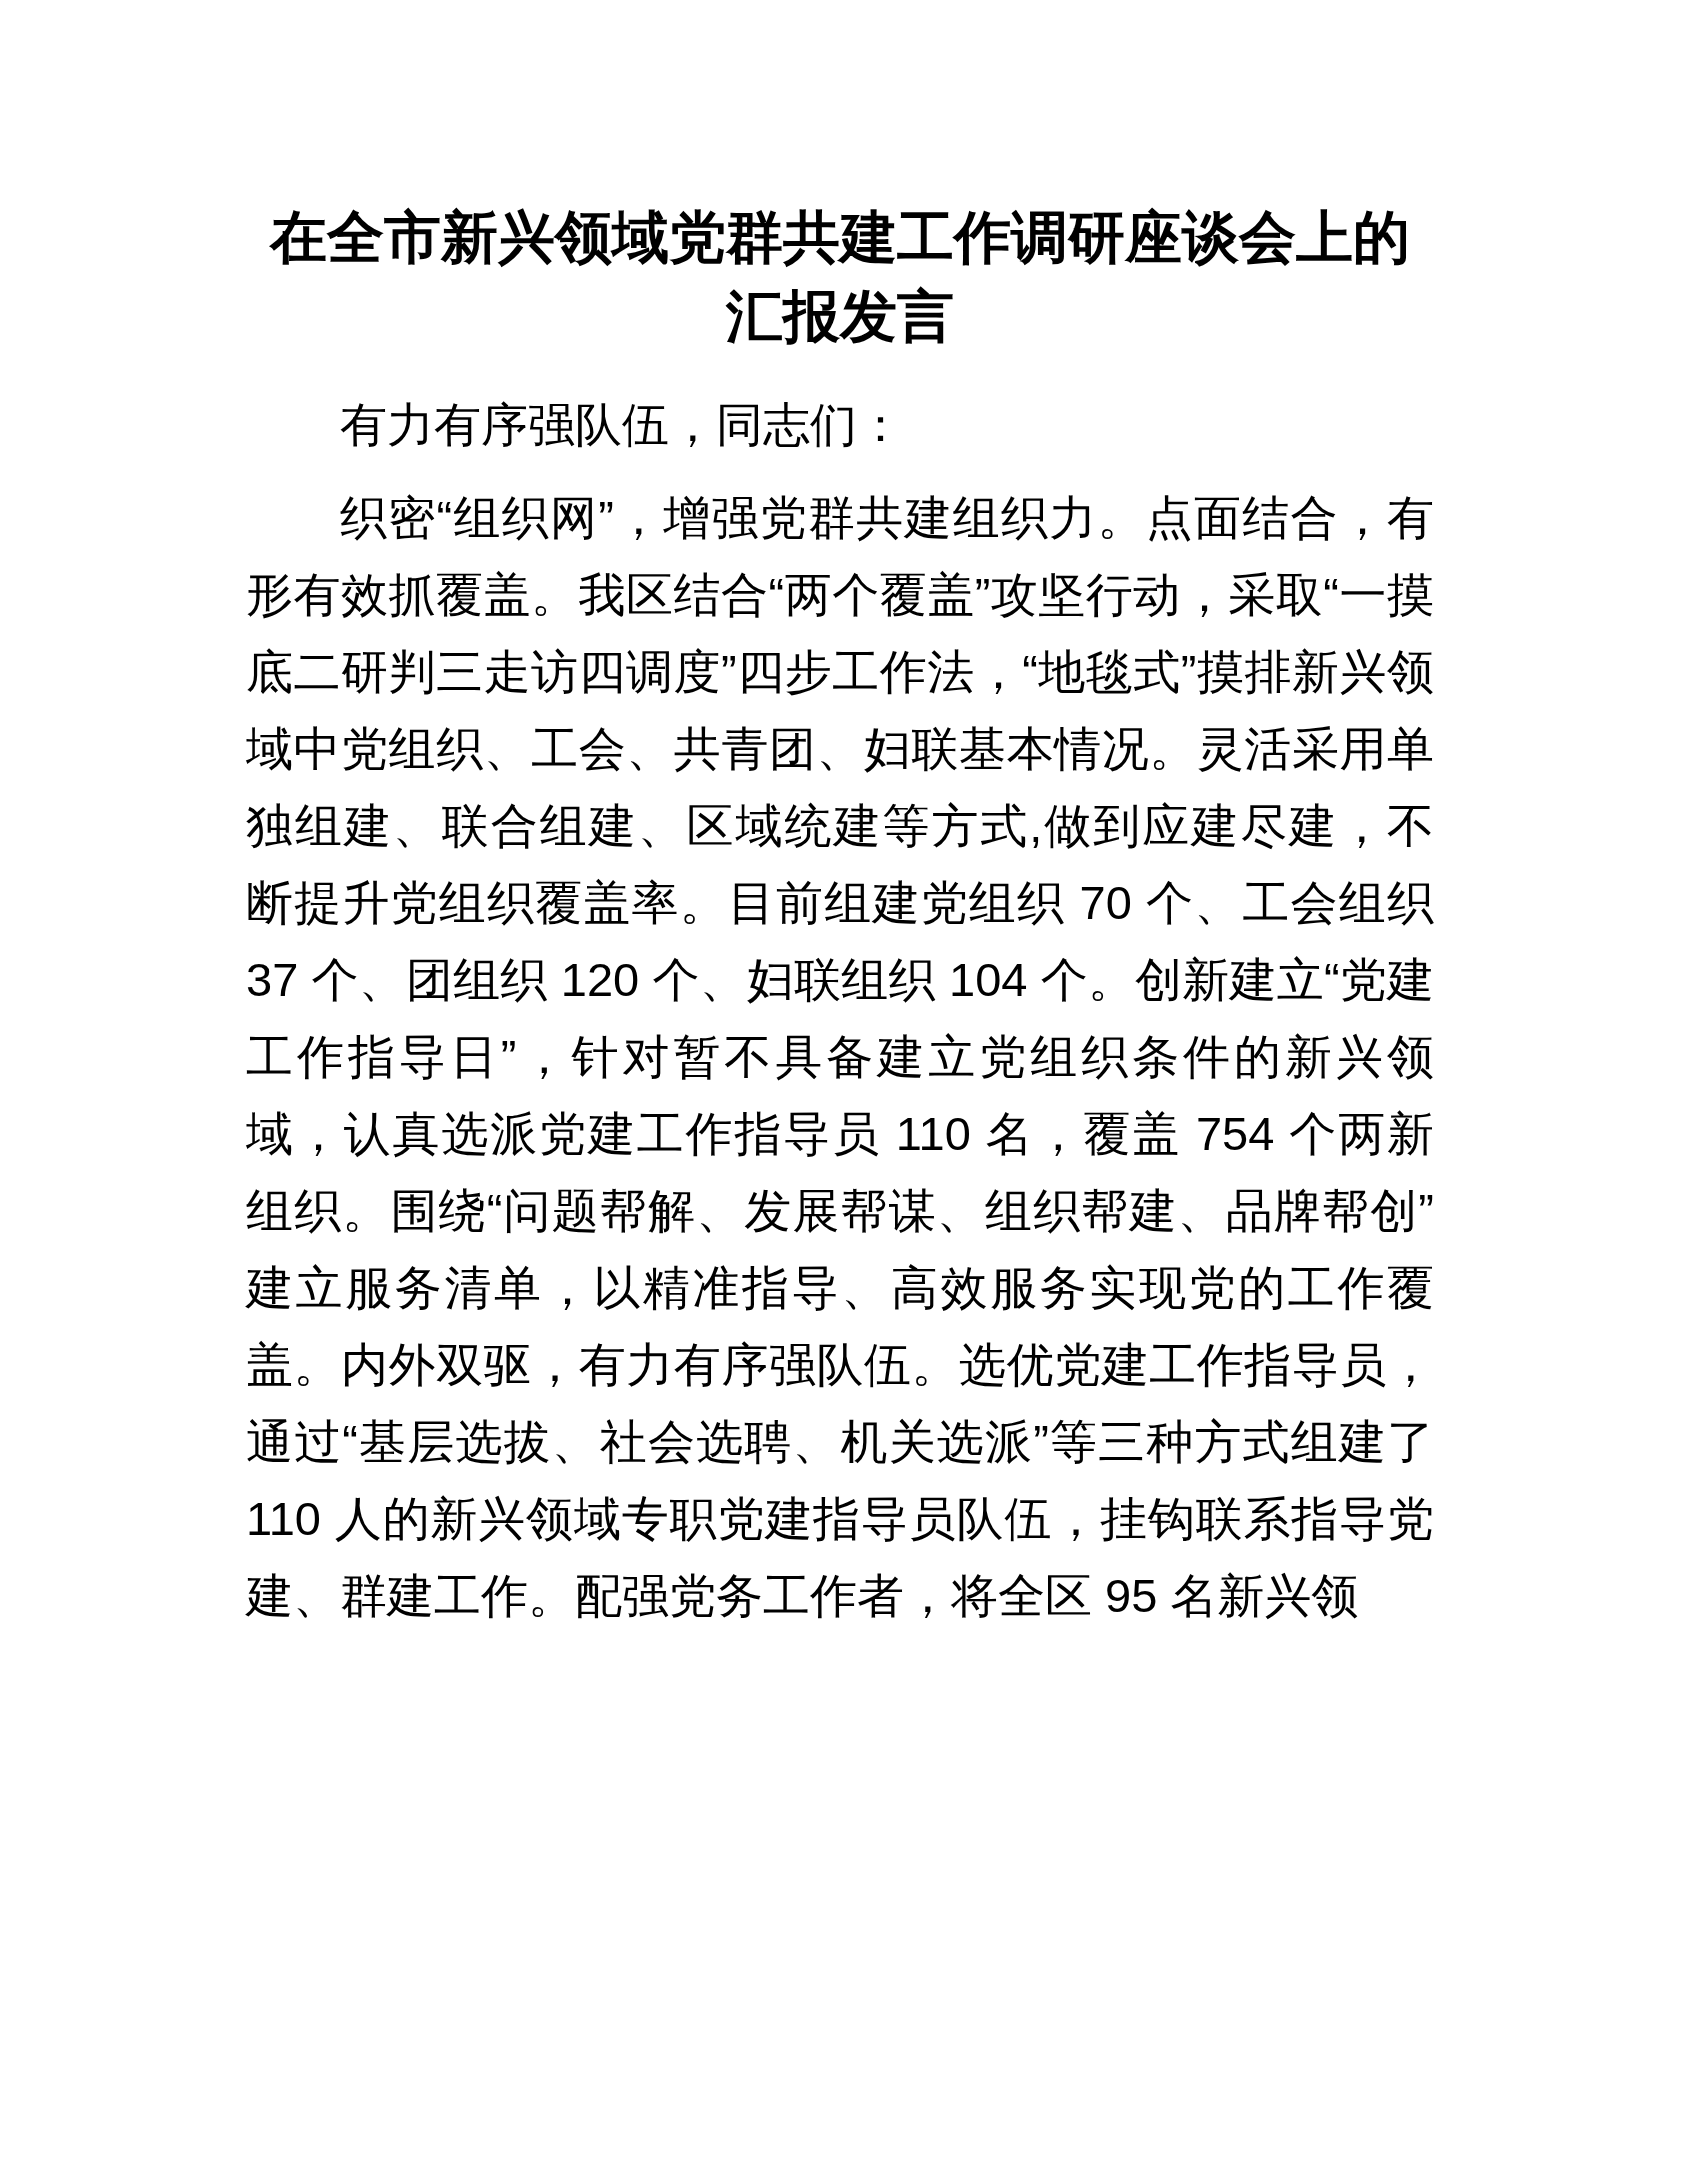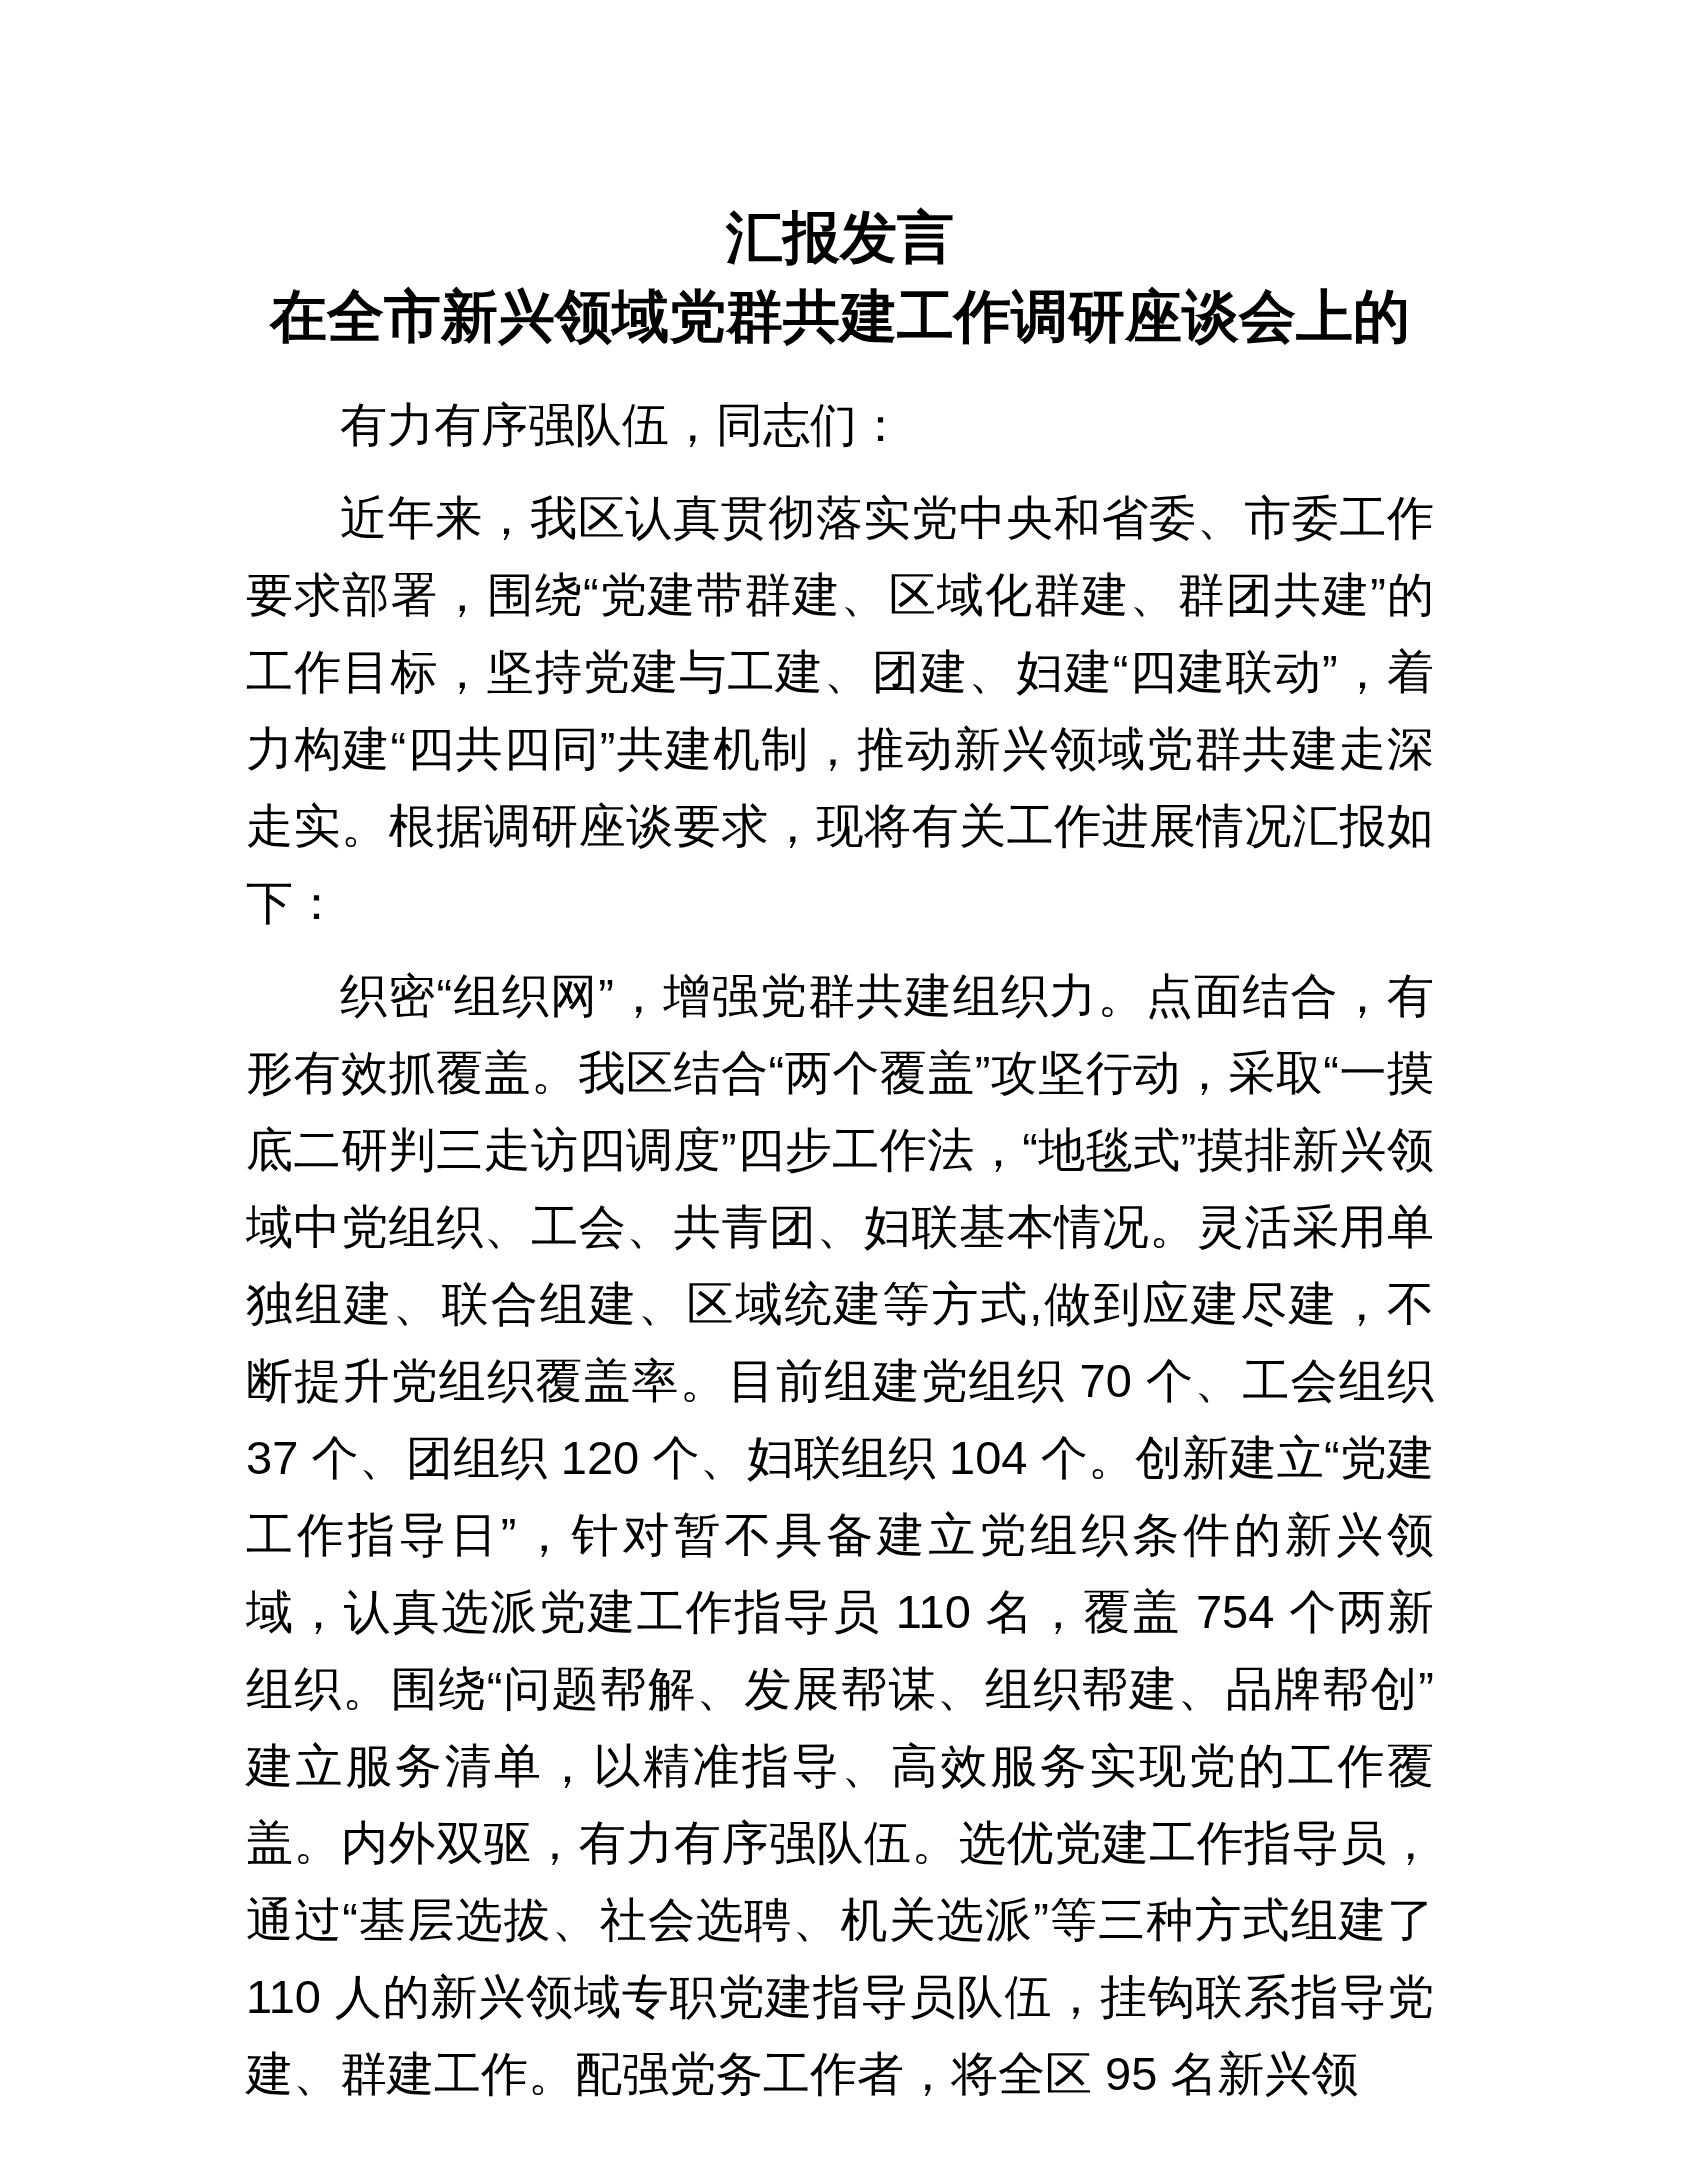--- a/index.html
+++ b/index.html
@@ -37,22 +37,21 @@
     text-justify: inter-ideograph;
     text-indent: 2em;
     word-break: break-all;
   }
 </style>
 </head>
 <body>
 
 <div class="page">
   <h1 class="doc-title">
+    <span class="title-line">在全市新兴领域党群共建工作调研座谈会上的</span>
     <span class="title-line">汇报发言</span>
-    <span class="title-line">在全市新兴领域党群共建工作调研座谈会上的</span>
   </h1>
   <div class="doc-body">
       <p class="para">有力有序强队伍，同志们：</p>
-      <p class="para">近年来，我区认真贯彻落实党中央和省委、市委工作要求部署，围绕“党建带群建、区域化群建、群团共建”的工作目标，坚持党建与工建、团建、妇建“四建联动”，着力构建“四共四同”共建机制，推动新兴领域党群共建走深走实。根据调研座谈要求，现将有关工作进展情况汇报如下：</p>
       <p class="para">织密“组织网”，增强党群共建组织力。点面结合，有形有效抓覆盖。我区结合“两个覆盖”攻坚行动，采取“一摸底二研判三走访四调度”四步工作法，“地毯式”摸排新兴领域中党组织、工会、共青团、妇联基本情况。灵活采用单独组建、联合组建、区域统建等方式,做到应建尽建，不断提升党组织覆盖率。目前组建党组织 70 个、工会组织 37 个、团组织 120 个、妇联组织 104 个。创新建立“党建工作指导日”，针对暂不具备建立党组织条件的新兴领域，认真选派党建工作指导员 110 名，覆盖 754 个两新组织。围绕“问题帮解、发展帮谋、组织帮建、品牌帮创”建立服务清单，以精准指导、高效服务实现党的工作覆盖。内外双驱，有力有序强队伍。选优党建工作指导员，通过“基层选拔、社会选聘、机关选派”等三种方式组建了 110 人的新兴领域专职党建指导员队伍，挂钩联系指导党建、群建工作。配强党务工作者，将全区 95 名新兴领</p>
     </div>
 </div>
 
 
 </body></html>

